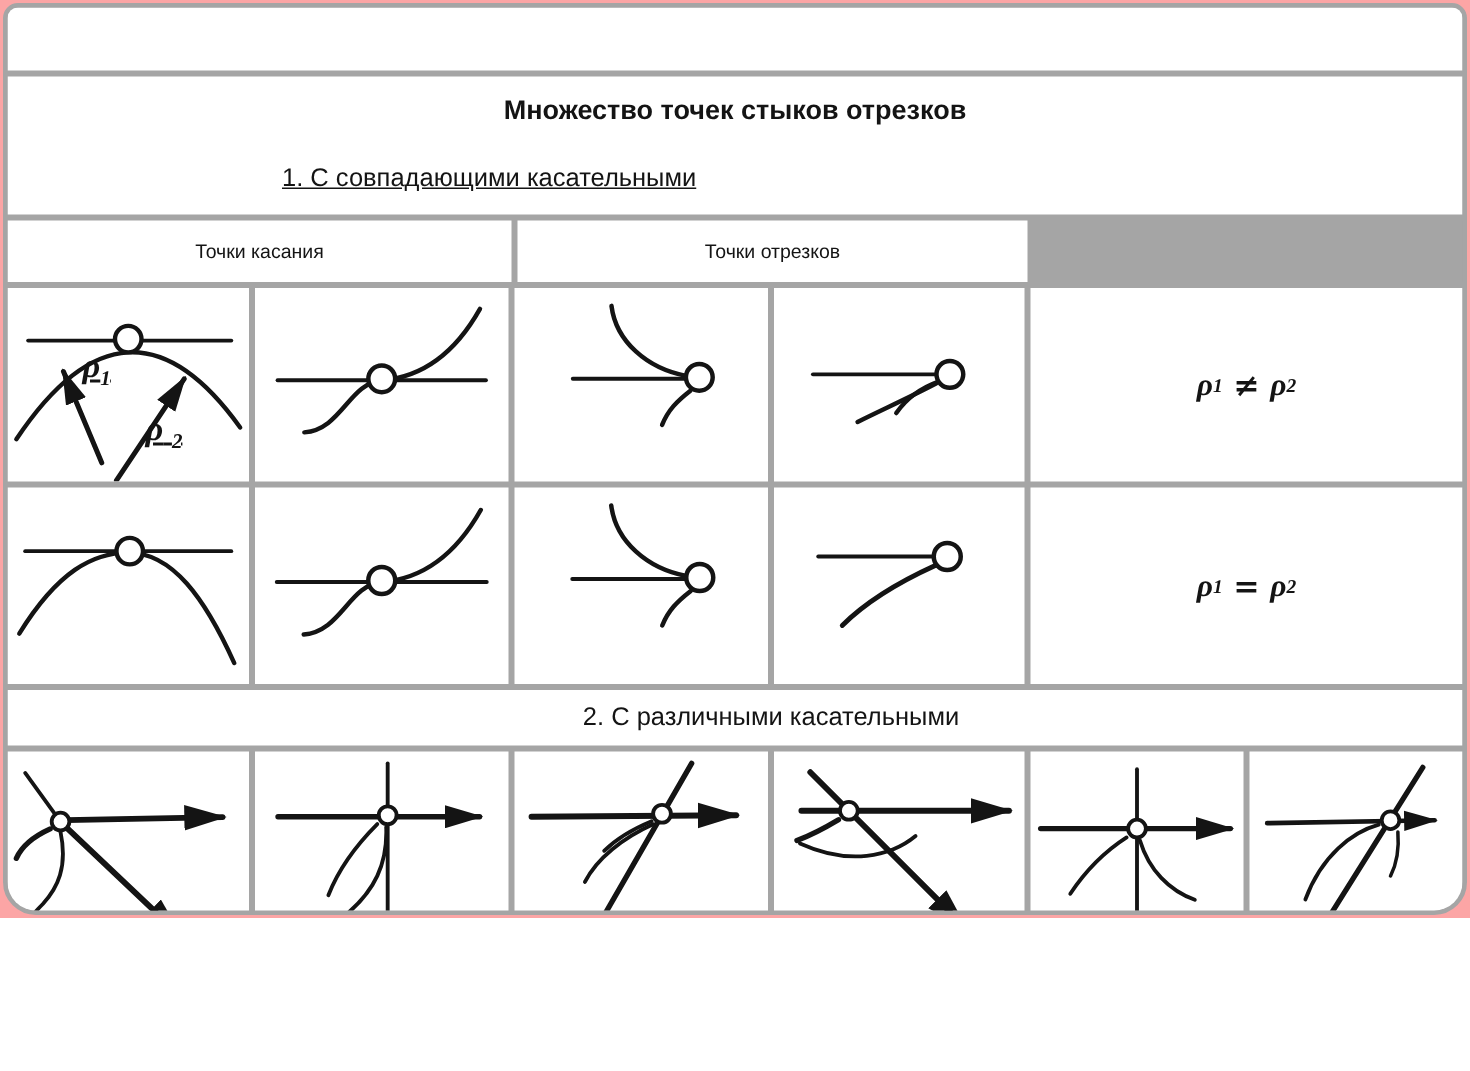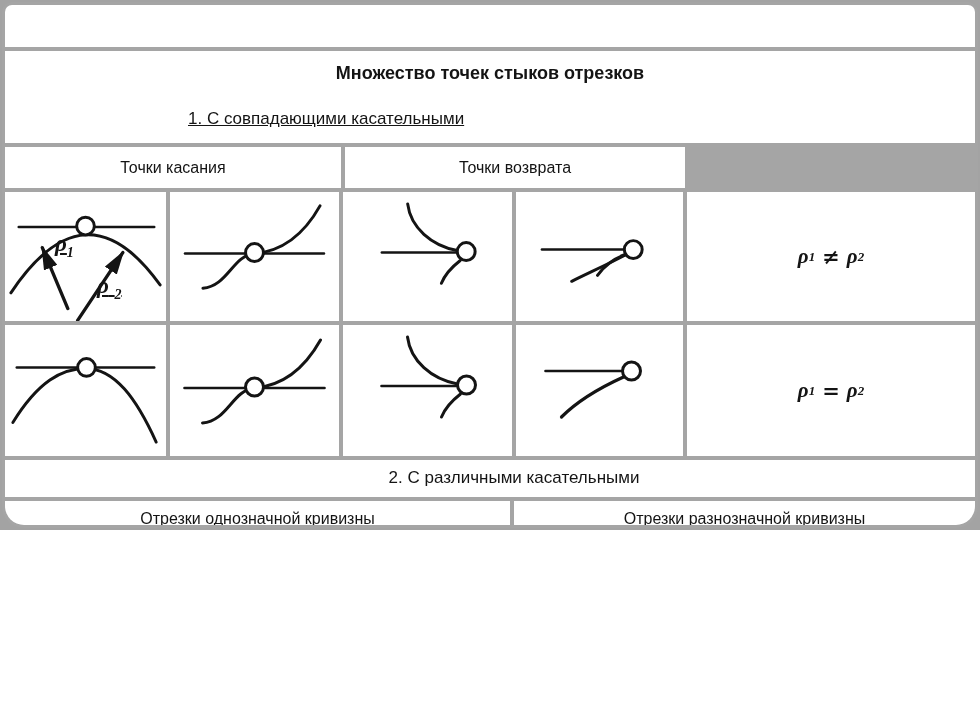--- a/index.html
+++ b/index.html
@@ -1,24 +1,24 @@
 <!DOCTYPE html>
 <html><head>
 <meta charset="utf-8">
 <style>
   html,body{margin:0;padding:0;background:#fff;}
-  .screen{position:relative;width:980px;height:530px;background:#a3a3a3;
+  .screen{position:relative;width:980px;height:612px;background:#fca5a5;
           font-family:"Liberation Sans",sans-serif;color:#141414;overflow:hidden;}
   .frame{position:absolute;left:2px;top:2px;right:2px;bottom:2px;
          border:3px solid #a5a5a5;border-radius:10px 10px 22px 22px;
          background:#a5a5a5;display:flex;flex-direction:column;gap:4px;overflow:hidden;}
   .sec{background:#fff;position:relative;flex:none;}
   .cols{display:grid;gap:4px;background:#a5a5a5;}
   .cell{background:#fff;position:relative;display:flex;align-items:center;justify-content:center;overflow:hidden;}
-  .hdr{font-size:16px;}
+  .hdr{font-size:13px;}
   .title{position:absolute;left:0;right:0;top:12px;text-align:center;font-size:18px;font-weight:bold;}
   .sublabel{position:absolute;left:183px;top:58px;font-size:17px;text-decoration:underline;}
   .seclabel{position:absolute;left:0;right:0;top:8px;text-align:center;font-size:17px;padding-left:48px;}
   svg{display:block;}
   .stroke{stroke:#141414;fill:none;stroke-linecap:round;}
   .dot{fill:#fff;stroke:#141414;}
   .note{font-family:"Liberation Serif",serif;font-style:italic;font-size:21px;font-weight:bold;}
   .note .op{font-style:normal;font-weight:bold;margin:0 7px;font-family:"DejaVu Serif",serif;}
   .note sub{font-size:13px;}
   .rlabel{position:absolute;font-family:"Liberation Serif",serif;font-style:italic;
@@ -41,21 +41,21 @@
 
     <div class="sec" style="height:42px"></div>
 
     <div class="sec" style="height:92px">
       <div class="title">Множество точек стыков отрезков</div>
       <div class="sublabel">1. С совпадающими касательными</div>
     </div>
 
     <div class="sec cols" style="height:41px;grid-template-columns:336px 340px 1fr">
       <div class="cell hdr">Точки касания</div>
-      <div class="cell hdr">Точки возврата</div>
+      <div class="cell hdr">Точки отрезков</div>
     </div>
 
     <div class="sec cols" style="height:129px;grid-template-columns:161px 169px 169px 167px 1fr">
       <div class="cell">
         <svg viewBox="0 0 164 130" width="161" height="129" preserveAspectRatio="xMidYMid meet">
           <line class="stroke" x1="14" y1="35" x2="152" y2="35" stroke-width="2.6"></line>
           <path class="stroke" d="M6,102 Q82,-12 158,94" stroke-width="3"></path>
           <circle class="dot" cx="82" cy="34" r="9" stroke-width="3"></circle>
           <line class="stroke" x1="64" y1="118" x2="38" y2="56" stroke-width="3.4" marker-end="url(#ah)"></line>
           <line class="stroke" x1="74" y1="130" x2="120" y2="61" stroke-width="3.4" marker-end="url(#ah)"></line>
@@ -131,24 +131,20 @@
           <span class="op">=</span>
           <span>ρ</span>
           <sub>2</sub>
       </div>
     </div>
 
     <div class="sec" style="height:37px">
       <div class="seclabel">2. С различными касательными</div>
     </div>
 
-    <div class="sec cols" style="height:35px;grid-template-columns:505px 1fr">
-      <div class="cell hdr">Отрезки однозначной кривизны</div>
-      <div class="cell hdr">Отрезки разнозначной кривизны</div>
-    </div>
 
     <div class="sec cols" style="flex:1;grid-template-columns:161px 169px 169px 167px 142px 1fr">
       <div class="cell">
         <svg viewBox="0 0 164 170" width="161" height="168" preserveAspectRatio="xMidYMid meet">
           <line class="stroke" x1="12" y1="14" x2="33" y2="43" stroke-width="2.6"></line>
           <line class="stroke" x1="40" y1="46" x2="146" y2="44" stroke-width="4" marker-end="url(#ah)"></line>
           <line class="stroke" x1="41" y1="52" x2="117" y2="124" stroke-width="4" marker-end="url(#ah)"></line>
           <path class="stroke" d="M29,52 C18,57 10,63 6,72" stroke-width="3.6"></path>
           <path class="stroke" d="M36,54 C41,78 34,92 24,103 C17,110 13,115 11,120" stroke-width="2.6"></path>
           <circle class="dot" cx="36" cy="47" r="6" stroke-width="2.6"></circle>

